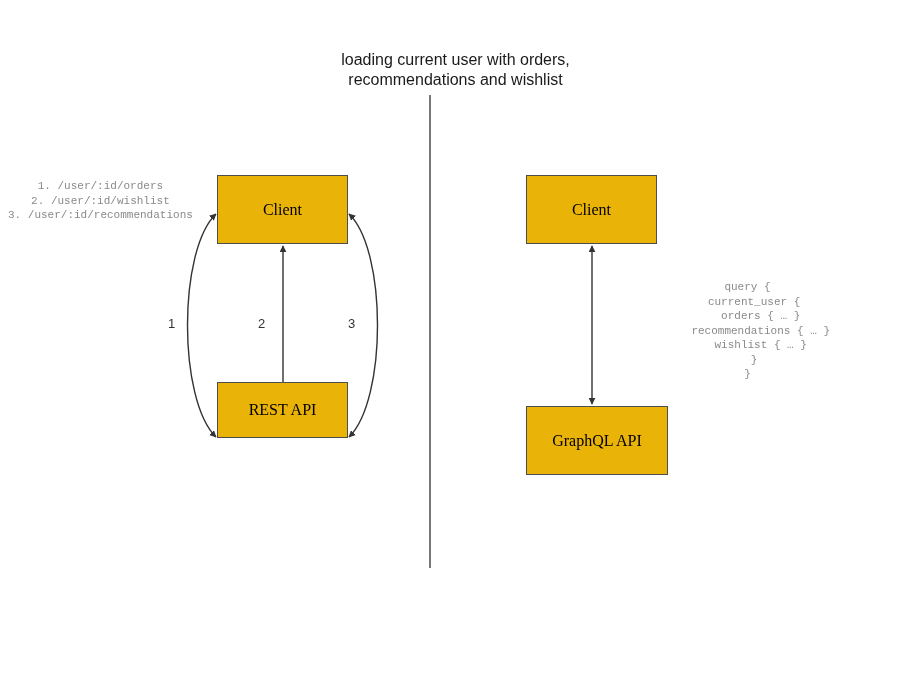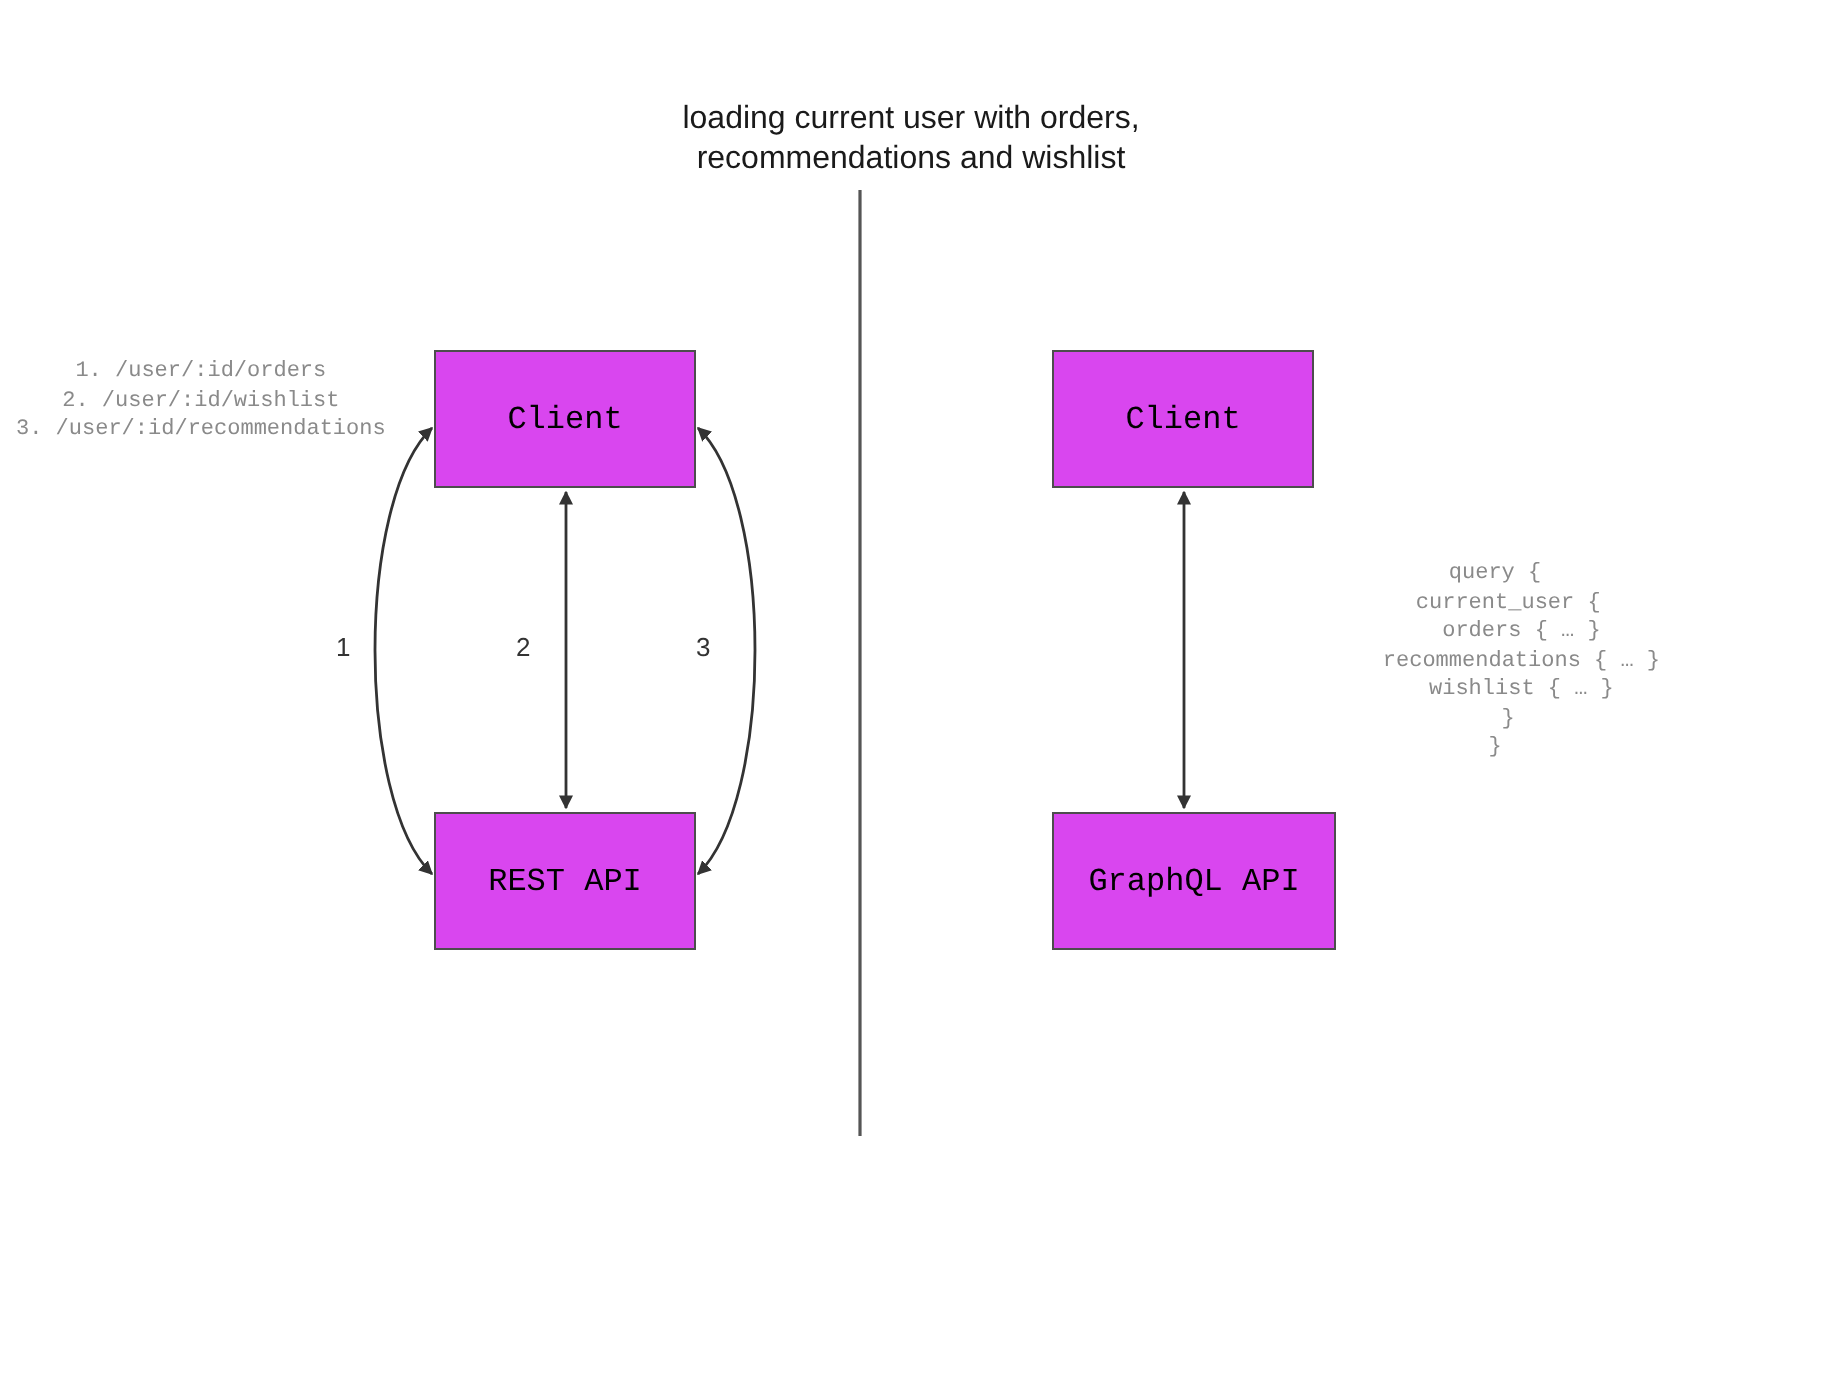--- a/index.html
+++ b/index.html
@@ -32,33 +32,33 @@
     font-size: 16px;
     line-height: 20px;
     color: #1a1a1a;
     white-space: pre-line;
     font-family: "Liberation Sans", sans-serif;
     margin-top: 28px;
   }
 
   .node {
     position: absolute;
-    background: #d946ef;
+    background: #eab308;
     border: 1.4px solid #4d4d4d;
     display: flex;
     align-items: center;
     justify-content: center;
     font-size: 16px;
     color: #000000;
     box-sizing: border-box;
-    font-family: Liberation Mono, monospace;
+    font-family: Liberation Serif, serif;
   }
 
   #node-client-rest   { left: 217px; top: 175px; width: 131px; height: 69px; }
-  #node-rest-api      { left: 217px; top: 406px; width: 131px; height: 69px; }
+  #node-rest-api      { left: 217px; top: 382px; width: 131px; height: 56px; }
   #node-client-gql    { left: 526px; top: 175px; width: 131px; height: 69px; }
   #node-graphql-api   { left: 526px; top: 406px; width: 142px; height: 69px; }
 
   .edge-label {
     position: absolute;
     font-size: 13px;
     color: #333333;
     font-family: "Liberation Sans", sans-serif;
   }
   #edge-label-1 { left: 168px; top: 316px; }

